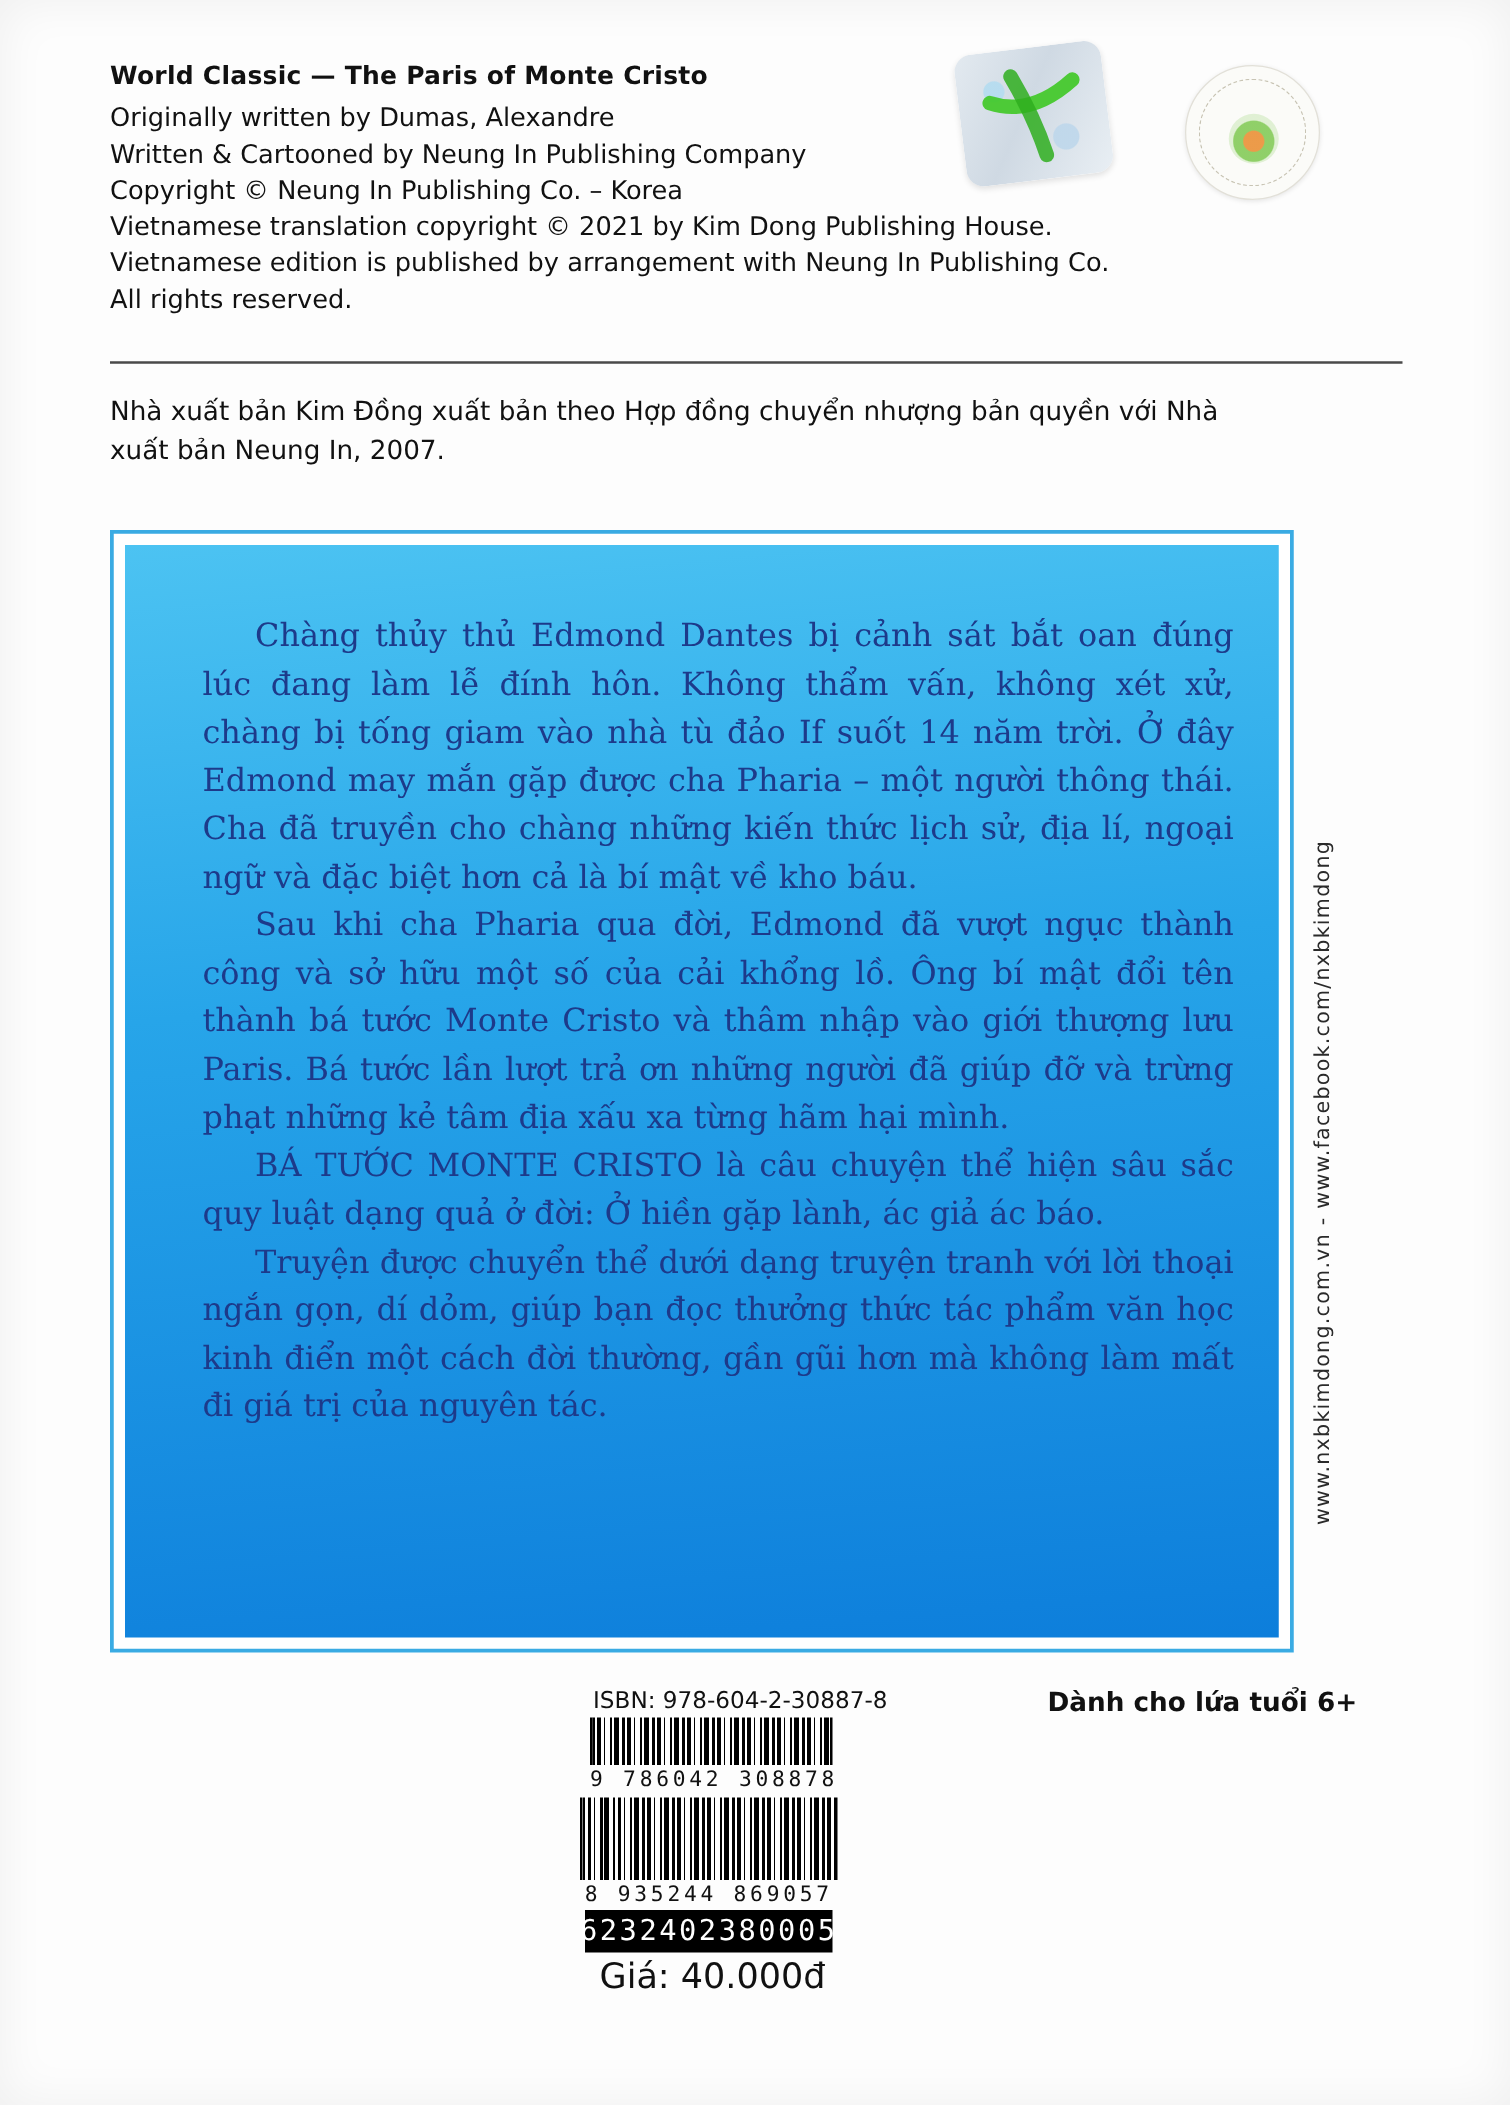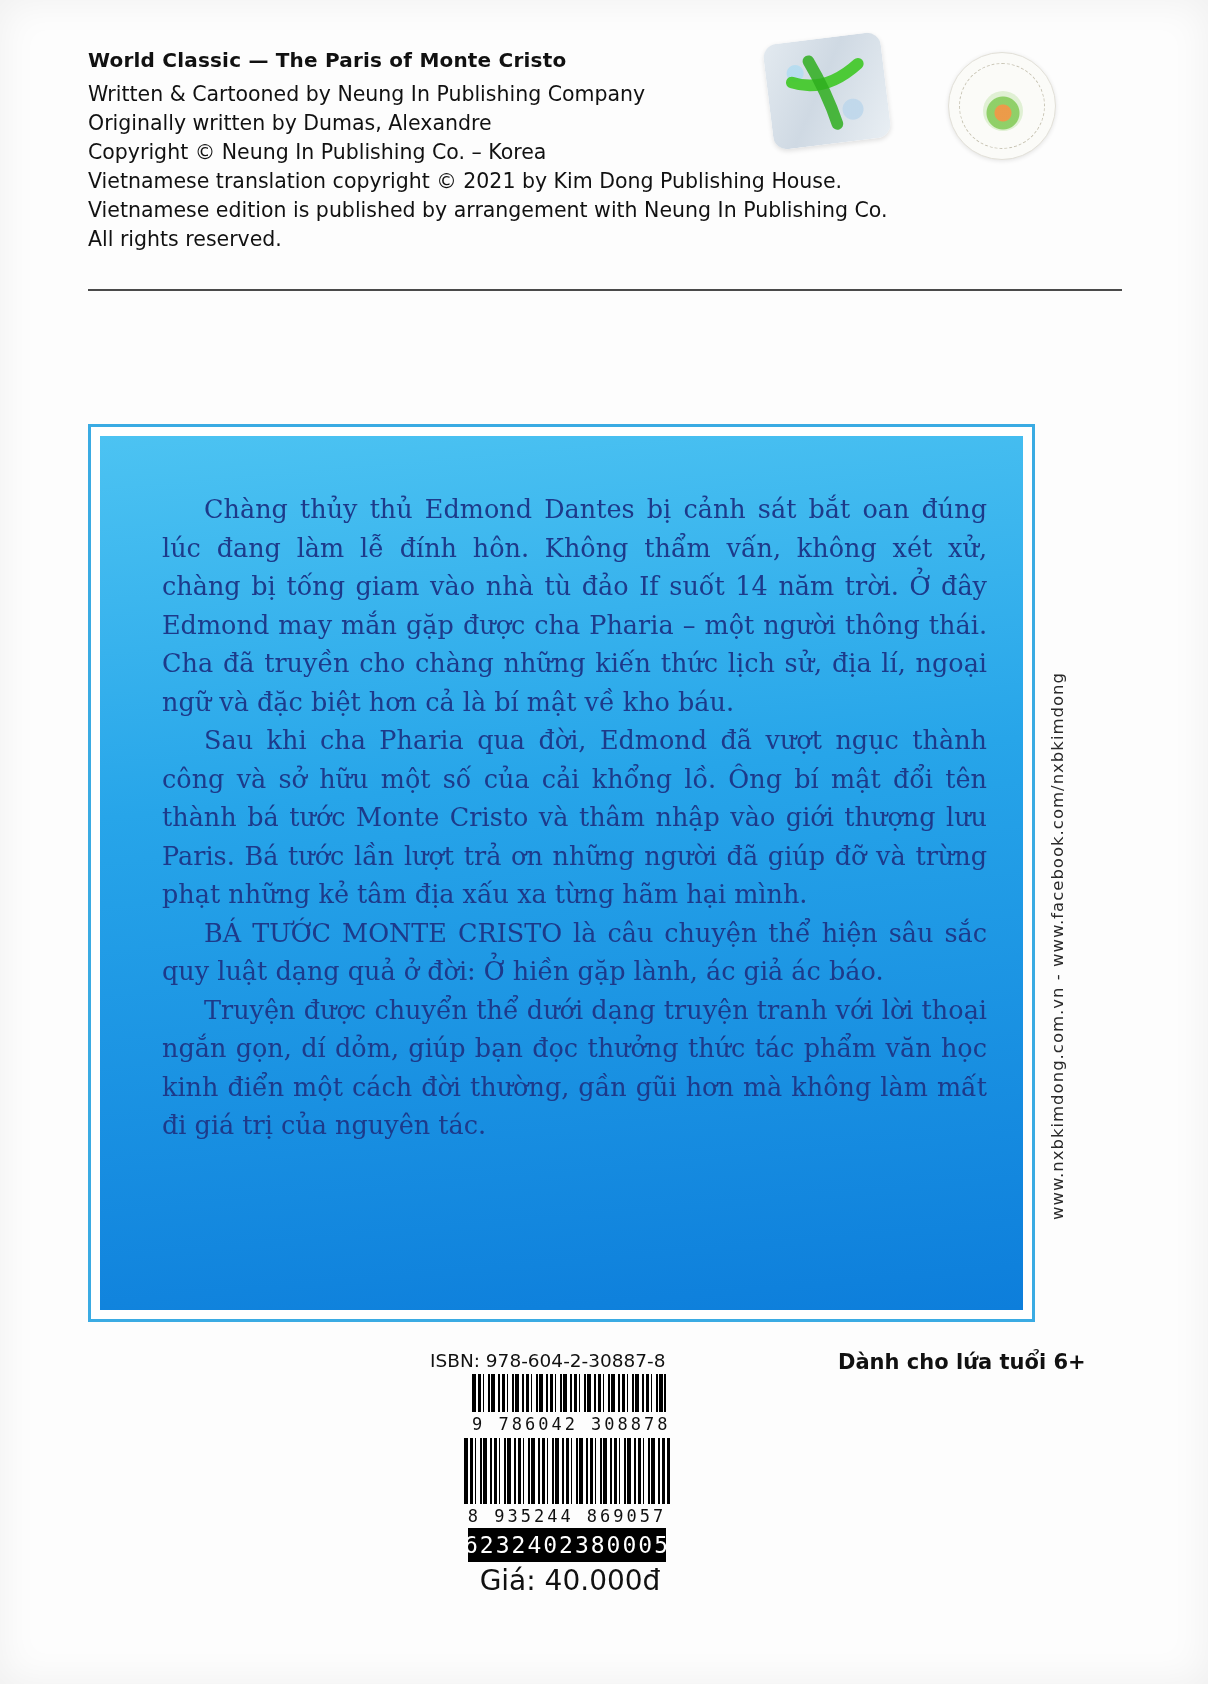--- a/index.html
+++ b/index.html
@@ -136,21 +136,21 @@
     background: radial-gradient(circle at 50% 55%, #e98a2b 0 8px, #7dc84f 9px 16px, rgba(125,200,79,0.25) 17px);
     opacity: 0.85;
   }
 
   
   .isbn-label {
     position: absolute;
     left: 430px;
     top: 1350px;
     width: 280px;
-    text-align: left;
+    text-align: right;
     font-size: 18.5px;
     font-weight: 500;
   }
   .barcode1 {
     position: absolute;
     left: 472px;
     top: 1374px;
     width: 194px;
     height: 60px;
   }
@@ -216,41 +216,42 @@
     font-weight: bold;
   }
 </style>
 </head>
 <body>
 
 <div class="page">
 
   <div class="header-block">
     <div class="header-title">World Classic — The Paris of Monte Cristo</div>
+    <div class="header-line">Originally written by Dumas, Alexandre</div>
     <div class="header-line">Written &amp; Cartooned by Neung In Publishing Company</div>
-    <div class="header-line">Originally written by Dumas, Alexandre</div>
     <div class="header-line">Copyright © Neung In Publishing Co. – Korea</div>
     <div class="header-line">Vietnamese translation copyright © 2021 by Kim Dong Publishing House.</div>
     <div class="header-line">Vietnamese edition is published by arrangement with Neung In Publishing Co.</div>
     <div class="header-line">All rights reserved.</div>
   </div>
 
   <div class="holo-sticker">
     <svg viewBox="0 0 100 100">
       <path d="M18 38 Q48 52 82 28" stroke="#3ec824" stroke-width="11" fill="none" stroke-linecap="round" opacity="0.9"></path>
       <path d="M36 20 Q50 52 56 82" stroke="#2fae1e" stroke-width="11" fill="none" stroke-linecap="round" opacity="0.85"></path>
     </svg>
   </div>
   <div class="round-stamp">
     <div class="ring"></div>
     <div class="blob"></div>
   </div>
 
   <div class="divider"></div>
 
+  <div class="license-note">Nhà xuất bản Kim Đồng xuất bản theo Hợp đồng chuyển nhượng bản quyền với Nhà xuất bản Neung In, 2007.</div>
 
   <div class="panel-outer">
     <div class="panel-inner">
       <p>Chàng thủy thủ Edmond Dantes bị cảnh sát bắt oan đúng lúc đang làm lễ đính hôn. Không thẩm vấn, không xét xử, chàng bị tống giam vào nhà tù đảo If suốt 14 năm trời. Ở đây Edmond may mắn gặp được cha Pharia – một người thông thái. Cha đã truyền cho chàng những kiến thức lịch sử, địa lí, ngoại ngữ và đặc biệt hơn cả là bí mật về kho báu.</p>
       <p>Sau khi cha Pharia qua đời, Edmond đã vượt ngục thành công và sở hữu một số của cải khổng lồ. Ông bí mật đổi tên thành bá tước Monte Cristo và thâm nhập vào giới thượng lưu Paris. Bá tước lần lượt trả ơn những người đã giúp đỡ và trừng phạt những kẻ tâm địa xấu xa từng hãm hại mình.</p>
       <p>BÁ TƯỚC MONTE CRISTO là câu chuyện thể hiện sâu sắc quy luật dạng quả ở đời: Ở hiền gặp lành, ác giả ác báo.</p>
       <p>Truyện được chuyển thể dưới dạng truyện tranh với lời thoại ngắn gọn, dí dỏm, giúp bạn đọc thưởng thức tác phẩm văn học kinh điển một cách đời thường, gần gũi hơn mà không làm mất đi giá trị của nguyên tác.</p>
     </div>
   </div>
 

